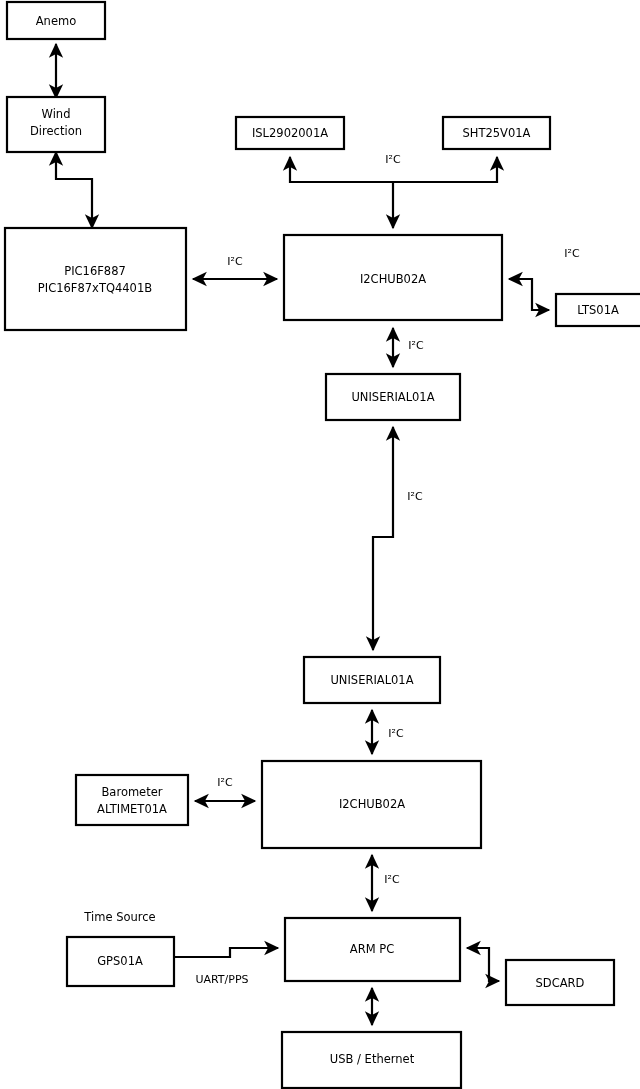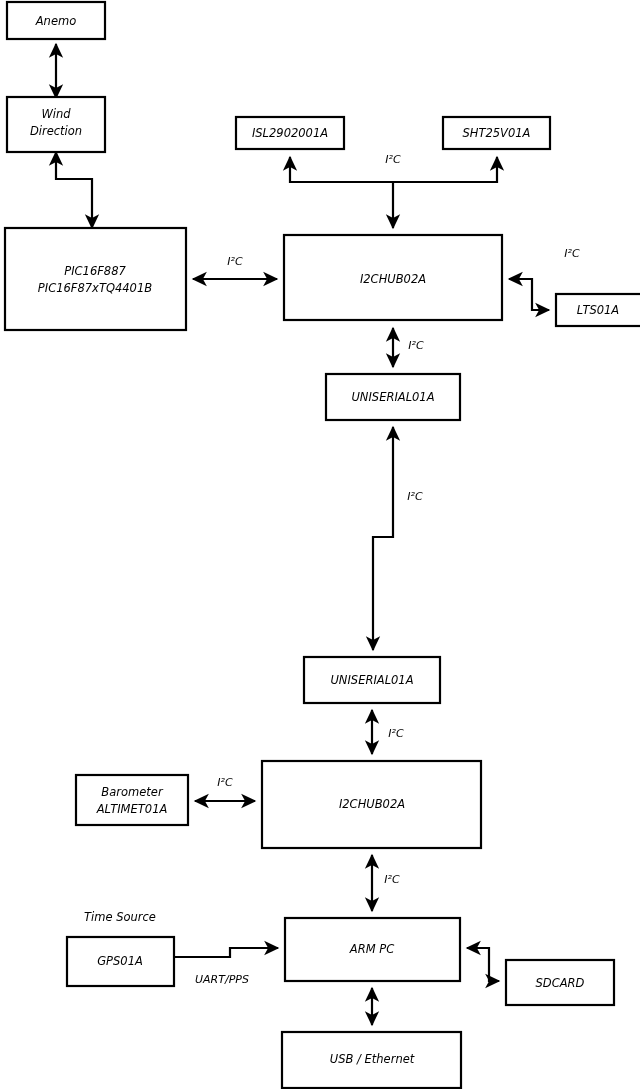--- a/index.html
+++ b/index.html
@@ -10,21 +10,20 @@
   }
   body {
     font-family: "DejaVu Sans", "Liberation Sans", sans-serif;
   }
   #diagram-root {
     position: relative;
     width: 640px;
     height: 1089px;
     background: #ffffff;
     overflow: hidden;
-    font-style: italic;
   }
   svg#diagram-svg {
     position: absolute;
     left: 0;
     top: 0;
     width: 640px;
     height: 1089px;
     display: block;
   }
   .node-box {

